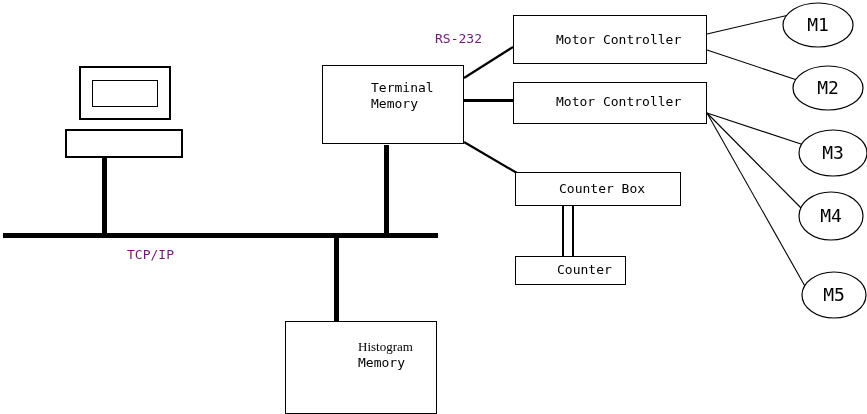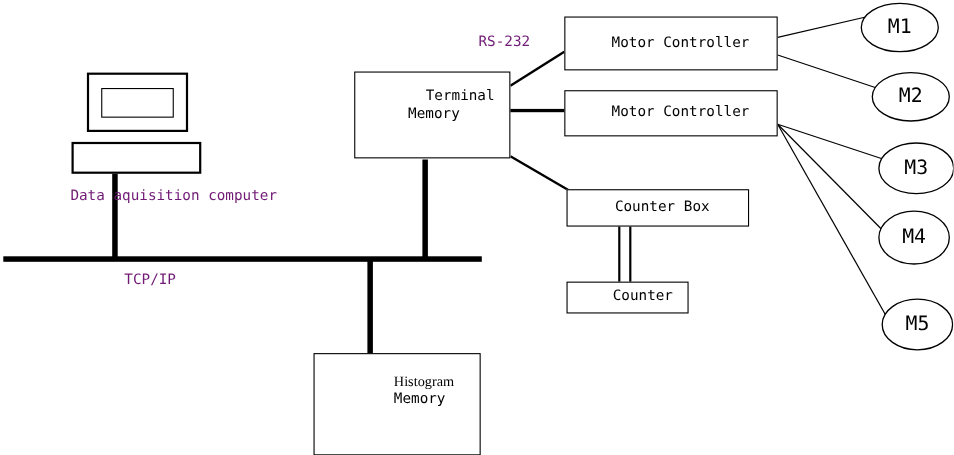--- a/index.html
+++ b/index.html
@@ -85,38 +85,37 @@
     <line x1="707" y1="113" x2="806" y2="288" stroke="#000000" stroke-width="1.1"></line>
 
     <ellipse cx="818" cy="25" rx="35" ry="22" fill="#ffffff" stroke="#000000" stroke-width="1.2"></ellipse>
     <ellipse cx="828" cy="88" rx="35" ry="22" fill="#ffffff" stroke="#000000" stroke-width="1.2"></ellipse>
     <ellipse cx="833" cy="153" rx="34" ry="23" fill="#ffffff" stroke="#000000" stroke-width="1.2"></ellipse>
     <ellipse cx="831" cy="216" rx="32" ry="24" fill="#ffffff" stroke="#000000" stroke-width="1.2"></ellipse>
     <ellipse cx="834" cy="295" rx="32" ry="23" fill="#ffffff" stroke="#000000" stroke-width="1.2"></ellipse>
   </svg>
 
   <div class="thick-line" style="left:3px; top:233px; width:435px; height:5px;"></div>
-  <div class="plain-label" style="left:113px; top:247px;text-align:center;">TCP/IP</div>
+  <div class="plain-label" style="left:127px; top:247px;text-align:center;">TCP/IP</div>
 
   <div class="thick-line" style="left:102px; top:155px; width:5px; height:80px;"></div>
   <div class="thick-line" style="left:384px; top:145px; width:5px; height:90px;"></div>
   <div class="thick-line" style="left:334px; top:237px; width:5px; height:85px;"></div>
 
   <div class="thick-line" style="left:463px; top:99px; width:51px; height:3px;"></div>
 
   <div class="thin-line" style="left:562px; top:205px; width:2px; height:52px;"></div>
   <div class="thin-line" style="left:572px; top:205px; width:2px; height:52px;"></div>
 
   <div class="box" style="left:79px; top:66px; width:92px; height:54px; border-width:2px;"></div>
   <div class="box" style="left:92px; top:80px; width:66px; height:27px; border-width:1px;"></div>
   <div class="box" style="left:65px; top:129px; width:118px; height:29px; border-width:2px;"></div>
-  <div class="plain-label" style="left:64px; top:171px;">Data aquisition computer</div>
 
   <div class="box" style="left:322px; top:65px; width:142px; height:79px; border-width:1.5px;"></div>
-  <div class="box-label" style="left:355px; top:80px;">Terminal</div>
+  <div class="box-label" style="left:339px; top:80px;">Terminal</div>
   <div class="box-label" style="left:339px; top:96px;">Memory</div>
 
   <div class="plain-label" style="left:435px; top:31px;">RS-232</div>
 
   <div class="box" style="left:513px; top:15px; width:194px; height:49px; border-width:1.5px;"></div>
   <div class="box-label" style="left:524px; top:32px;">Motor Controller</div>
 
   <div class="box" style="left:513px; top:82px; width:194px; height:42px; border-width:1.5px;"></div>
   <div class="box-label" style="left:524px; top:94px;">Motor Controller</div>
 

